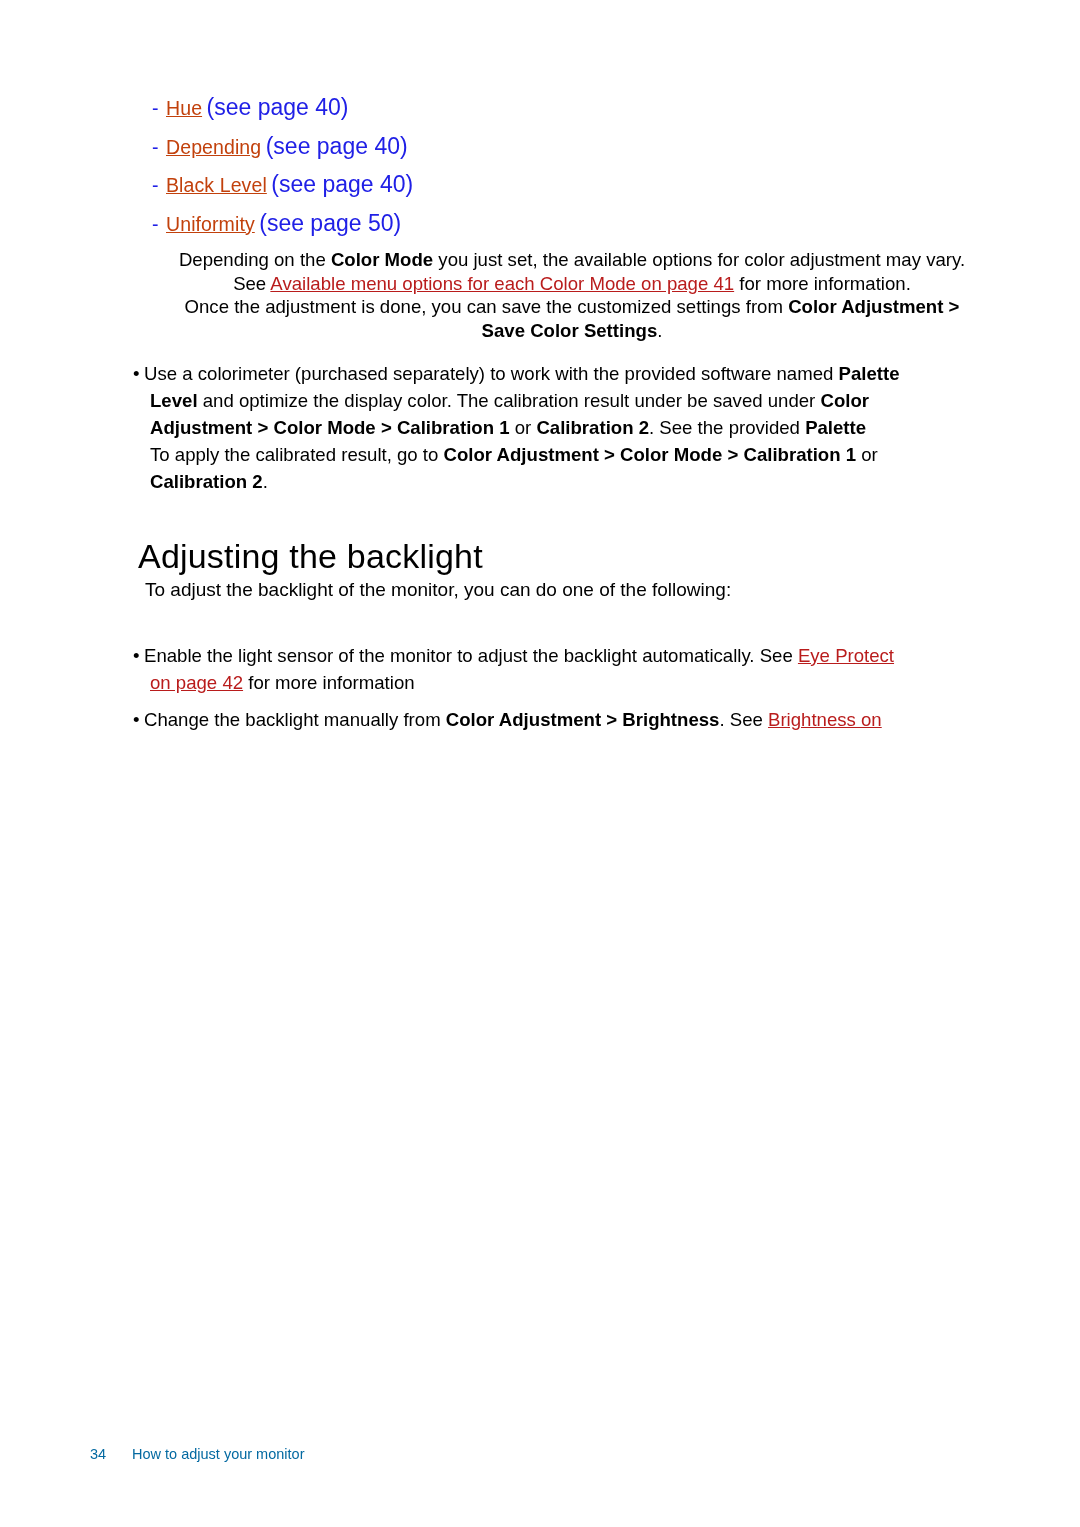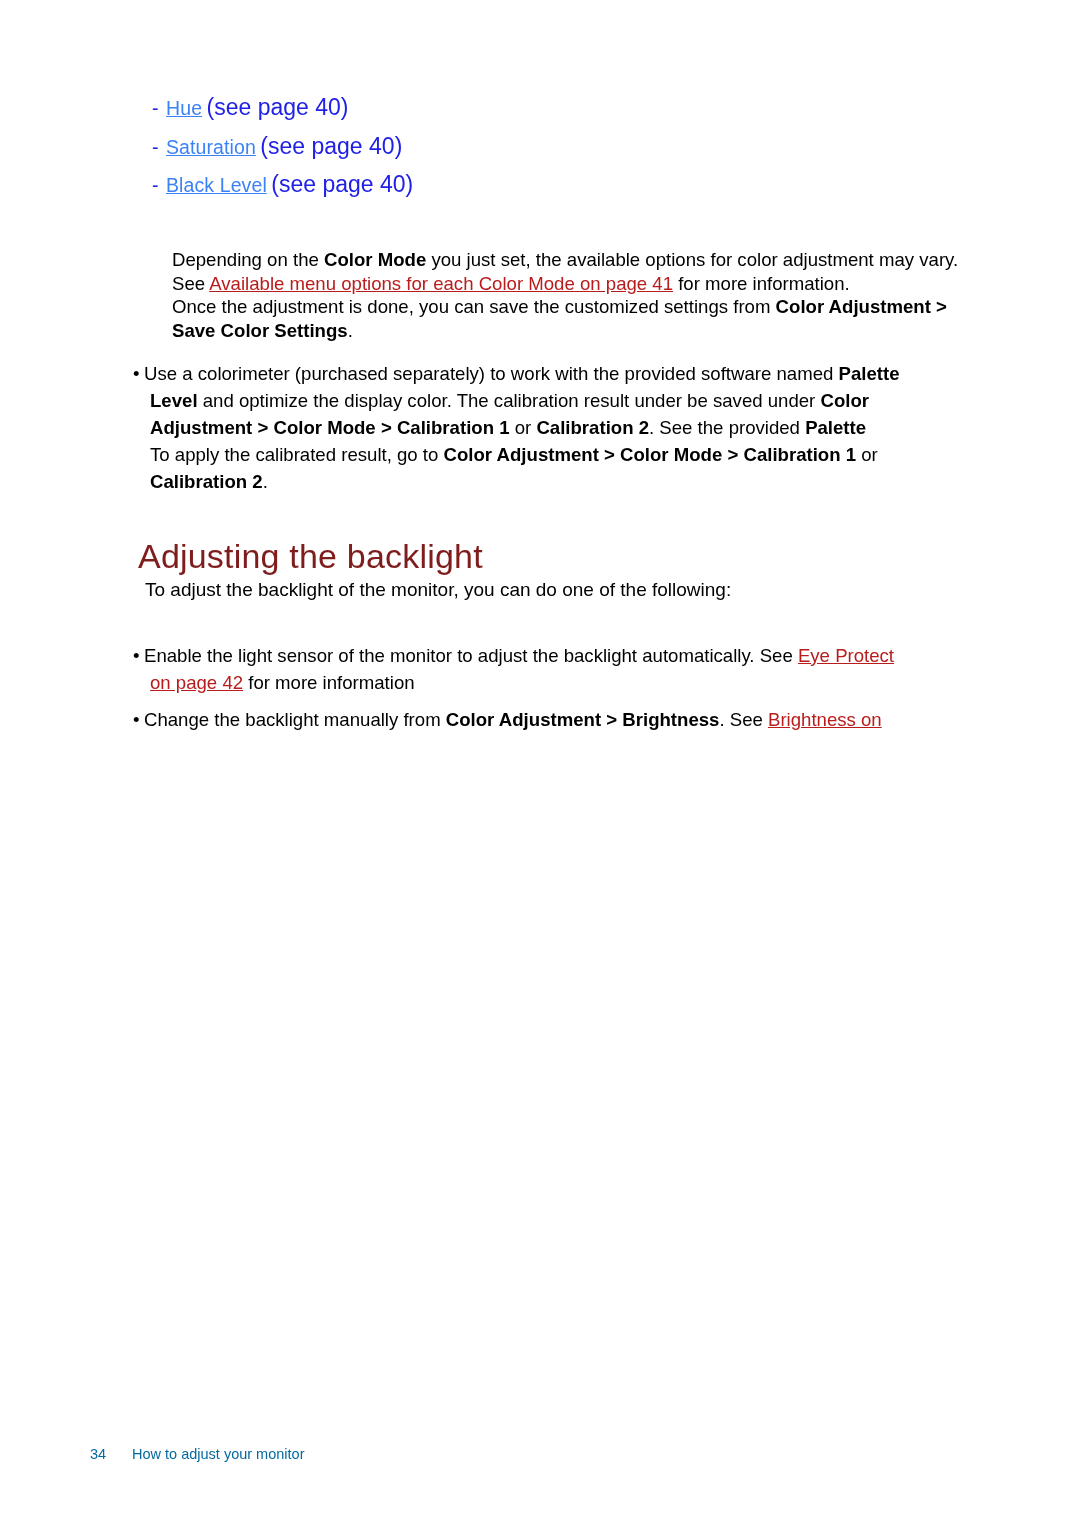--- a/index.html
+++ b/index.html
@@ -39,41 +39,42 @@
   }
   .dash {
     display: inline-block;
     color: #2020e6;
     font-size: 19.5px;
     width: 14px;
     margin-left: -16px;
     vertical-align: baseline;
   }
   .lnk-big {
-    color: #3b82f6;
+    color: #c2410c;
     font-size: 19.5px;
     letter-spacing: 0.1px;
   }
   .lnk-small {
     color: #2020e6;
     font-size: 23px;
   }
 
   
   .para-block {
     position: absolute;
     left: 172px;
     top: 248px;
     width: 800px;
   }
   .para-line {
     font-size: 18.6px;
     line-height: 23.5px;
     color: #000000;
     white-space: nowrap;
+    text-align: center;
   }
   .b { font-weight: bold; }
   .lnk { color: #b91c1c; }
 
   
   .bullet-block {
     position: absolute;
     left: 133px;
     width: 850px;
   }
@@ -94,21 +95,21 @@
     font-size: 18.6px;
     line-height: 27px;
   }
 
   
   .h2 {
     position: absolute;
     left: 138px;
     top: 537px;
     font-size: 34px;
-    color: #7f1d1d;
+    color: #000000;
     font-weight: normal;
     letter-spacing: 0.2px;
     margin: 0;
     line-height: 1.15;
   }
 
   
   .intro {
     position: absolute;
     left: 145px;
@@ -137,27 +138,30 @@
 
 <div class="page">
 
   <div class="sublist">
 
     <div class="sublist-item">
       <span class="dash">-</span><a class="lnk-big" href="#">Hue</a> <span class="lnk-small">(see page 40)</span>
     </div>
 
     <div class="sublist-item">
-      <span class="dash">-</span><a class="lnk-big" href="#">Saturation</a> <span class="lnk-small">(see page 40)</span>
+      <span class="dash">-</span><a class="lnk-big" href="#">Depending</a> <span class="lnk-small">(see page 40)</span>
     </div>
 
     <div class="sublist-item">
       <span class="dash">-</span><a class="lnk-big" href="#">Black Level</a> <span class="lnk-small">(see page 40)</span>
     </div>
 
+    <div class="sublist-item">
+      <span class="dash">-</span><a class="lnk-big" href="#">Uniformity</a> <span class="lnk-small">(see page 50)</span>
+    </div>
 
   </div>
 
   <div class="para-block">
     <div class="para-line"><span>Depending on the </span><span class="b">Color Mode</span><span> you just set, the available options for color adjustment may vary.</span></div>
 
     <div class="para-line"><span>See </span><a class="lnk" href="#">Available menu options for each Color Mode on page 41</a><span> for more information.</span></div>
 
     <div class="para-line"><span>Once the adjustment is done, you can save the customized settings from </span><span class="b">Color Adjustment</span><span class="b"> &gt;</span></div>
 

